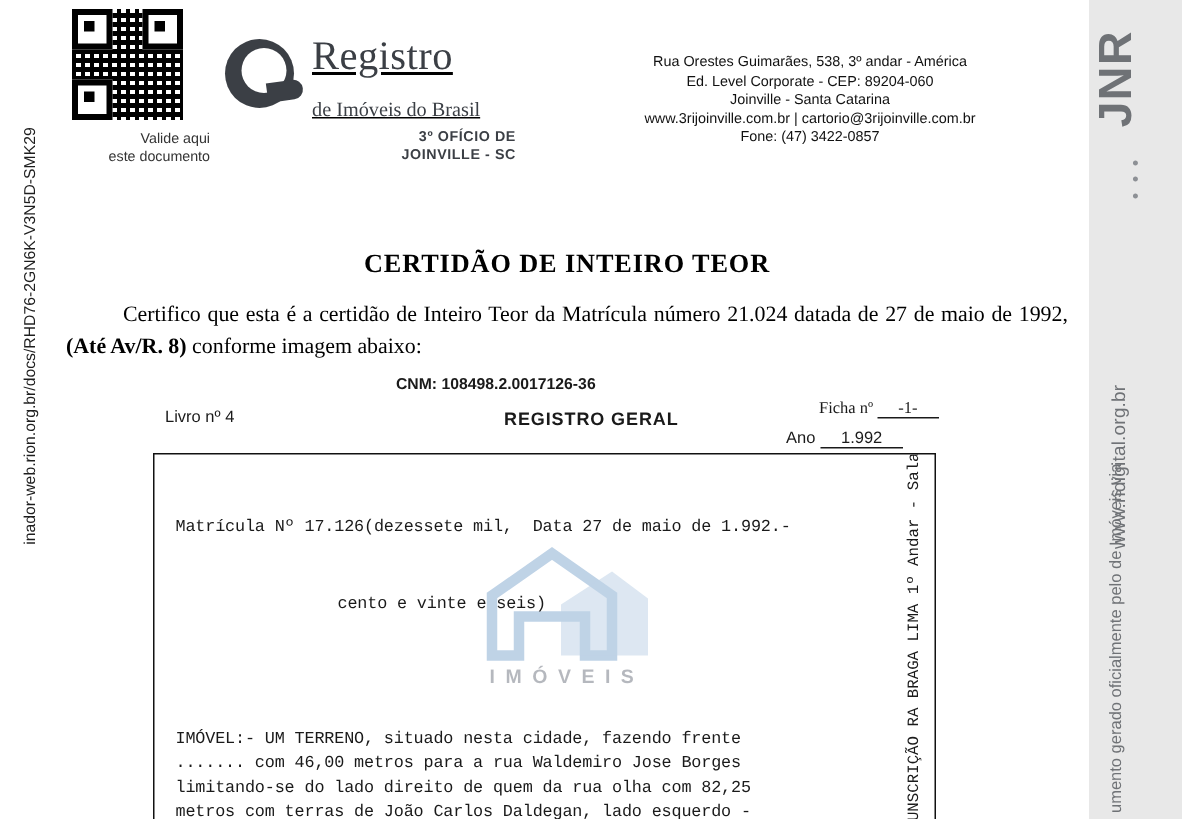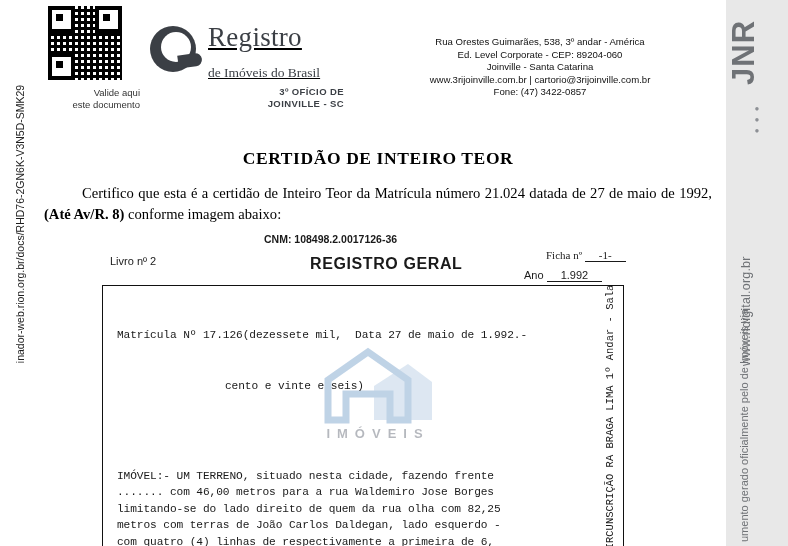--- a/index.html
+++ b/index.html
@@ -226,21 +226,21 @@
     font-size: 9.6px;
     line-height: 12.6px;
   }
 
   .doc-title {
     text-align: center;
     font-family: "Liberation Serif", serif;
     font-weight: bold;
     font-size: 17.5px;
     letter-spacing: .6px;
-    margin-top: 18px;
+    margin-top: 35px;
   }
   .intro {
     margin: 14px 14px 0 14px;
     font-family: "Liberation Serif", serif;
     font-size: 14.6px;
     line-height: 21px;
     text-align: justify;
     text-indent: 38px;
   }
   .intro b { font-weight: bold; }
@@ -263,24 +263,24 @@
     font-weight: bold;
   }
   .scan .livro {
     position: absolute;
     left: 16px; top: 22px;
     font-family: "Liberation Sans", sans-serif;
     font-size: 11px;
   }
   .scan .rg {
     position: absolute;
-    left: 216px; top: 22px;
-    font-family: "Liberation Sans", sans-serif;
-    font-weight: bold;
-    font-size: 16px;
+    left: 242px; top: 22px;
+    font-family: "Liberation Sans", sans-serif;
+    font-weight: bold;
+    font-size: 12px;
     letter-spacing: .6px;
   }
   .scan .ficha {
     position: absolute;
     left: 452px; top: 16px;
     font-family: Liberation Serif, serif;
     font-size: 11px;
   }
   .scan .ano {
     position: absolute;
@@ -411,21 +411,21 @@
     </div>
 
   </div>
 
   <div class="doc-title">CERTIDÃO DE INTEIRO TEOR</div>
 
   <p class="intro"><span>Certifico que esta é a certidão de Inteiro Teor da Matrícula número 21.024 datada de 27 de maio de 1992, </span><b>(Até Av/R. 8)</b><span> conforme imagem abaixo:</span></p>
 
   <div class="scan">
     <div class="cnm">CNM: 108498.2.0017126-36</div>
-    <div class="livro">Livro nº 2</div>
+    <div class="livro">Livro nº 4</div>
     <div class="rg">REGISTRO GERAL</div>
     <div class="ficha"><span>Ficha nº</span> <span class="ul">-1-</span></div>
     <div class="ano"><span>Ano</span> <span class="ul">1.992</span></div>
 
     <div class="scan-frame">
 
       <div class="watermark">
         <div class="house">
           <svg width="132" height="78" viewBox="0 0 132 78">
             <path d="M16 74 V34 L56 6 L96 34 V74 H78 V48 H34 V74 Z" fill="none" stroke="#2f6fae" stroke-width="7"></path>

